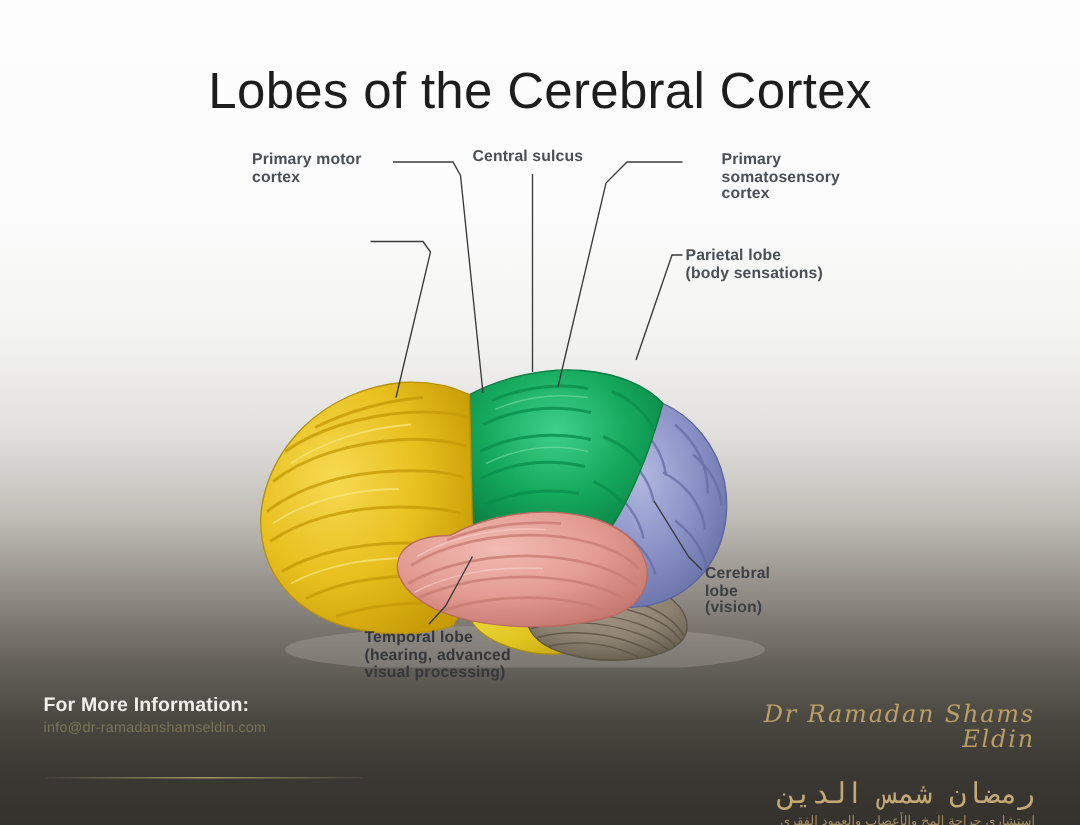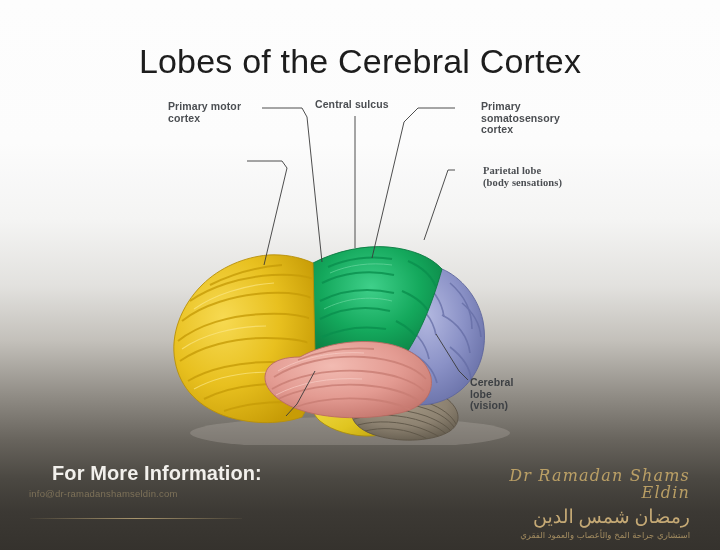--- a/index.html
+++ b/index.html
@@ -44,21 +44,21 @@
     font-size: 10.5px;
     line-height: 11.6px;
     font-weight: 700;
     letter-spacing: 0.1px;
     white-space: pre-line;
   }
   #lbl-primary-motor { left: 168px; top: 101px; width: 110px; }
   #lbl-central-sulcus { left: 315px; top: 99px; width: 110px; }
   #lbl-primary-somato { left: 458px; top: 101px; width: 120px; margin-left: 23px; }
   #lbl-frontal { left: 170px; top: 156px; width: 110px; }
-  #lbl-parietal { left: 483px; top: 165px; width: 120px; font-family: Liberation Serif, serif; }
+  #lbl-parietal { left: 457px; top: 165px; width: 120px; }
   #lbl-occipital { left: 470px; top: 377px; width: 90px; color:#3d4044; }
   #lbl-temporal { left: 243px; top: 420px; width: 150px; color:#35373b; }
 
   
   #leaders {
     position: absolute;
     left: 0; top: 0;
     width: 720px; height: 550px;
     pointer-events: none;
   }
@@ -72,24 +72,23 @@
   }
   
   #footer-info {
     position: absolute;
     left: 29px;
     top: 462px;
     width: 250px;
   }
   #info-heading {
     color: #f2f0ec;
-    font-size: 20px;
+    font-size: 13px;
     font-weight: 700;
     letter-spacing: 0.1px;
-    margin-left: 23px;
   }
   #info-site {
     margin-top: 3px;
     color: #8a7c5f;
     font-size: 9.5px;
     letter-spacing: 0.2px;
     opacity: 0.82;
   }
   #info-phone {
     margin-top: 1px;
@@ -117,26 +116,26 @@
   .logo-script-real {
     font-family: "DejaVu Serif", serif;
     font-style: italic;
     font-size: 16px;
     line-height: 17px;
     color: #c9ab6a;
     letter-spacing: 1.2px;
     opacity: 0.88;
   }
   #logo-arabic {
-    font-family: Liberation Serif, serif;
+    font-family: Liberation Mono, monospace;
     font-size: 19px;
     line-height: 22px;
     color: #cdb079;
     letter-spacing: 1px;
-    margin-top: 5px;
+    margin-top: 18px;
     opacity: 0.95;
   }
   #logo-arabic-sub {
     font-family: "DejaVu Sans", sans-serif;
     font-size: 8.5px;
     line-height: 11px;
     color: #b49a68;
     letter-spacing: 0.3px;
     margin-top: 2px;
     opacity: 0.85;
@@ -329,20 +328,23 @@
 cortex</div>
 
 
   <div class="label" id="lbl-parietal">Parietal lobe
 (body sensations)</div>
 
   <div class="label" id="lbl-occipital">Cerebral
 lobe
 (vision)</div>
 
+  <div class="label" id="lbl-temporal">Temporal lobe
+(hearing, advanced
+visual processing)</div>
 
   <div id="footer-info">
     <div id="info-heading">For More Information:</div>
     <div id="info-site">info@dr-ramadanshamseldin.com</div>
   </div>
   <div id="info-rule"></div>
 
   <div id="logo">
     <div class="logo-script-real">Dr Ramadan Shams Eldin</div>
     <div id="logo-arabic">رمضان شمس الدين</div>

